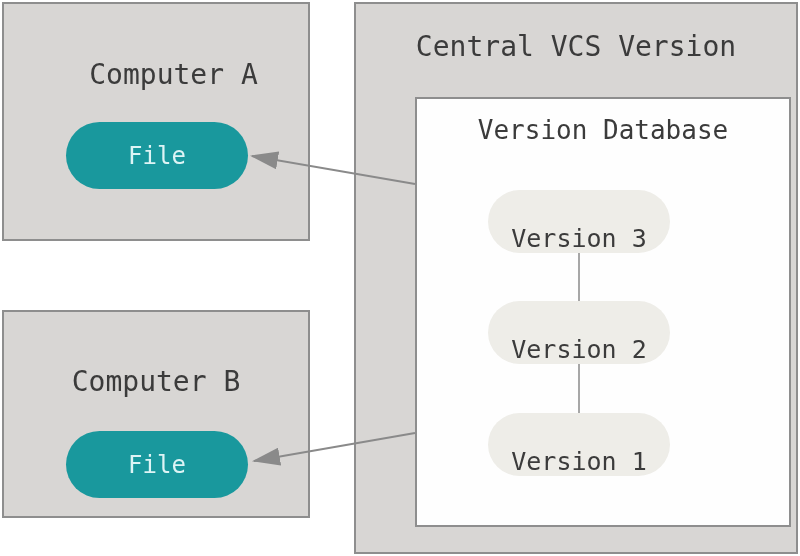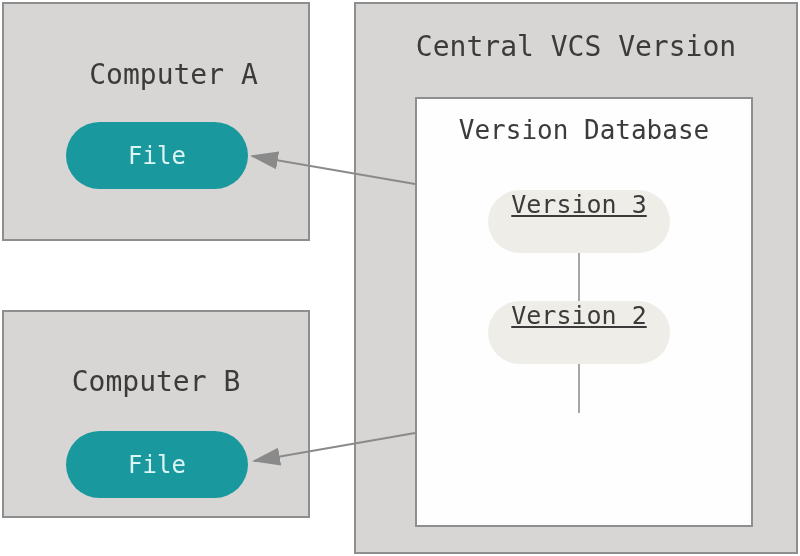--- a/index.html
+++ b/index.html
@@ -42,40 +42,40 @@
     width:182px;height:67px;
     border-radius:34px;
     background:var(--file-pill-fill);
     color:var(--file-pill-text);
     font-size:24px;
     display:flex;align-items:center;justify-content:center;
   }
   .db-box{
     position:absolute;
     left:59px;top:93px;
-    width:338px;height:430px;
+    width:376px;height:430px;
     background:var(--database-fill);
     border:2px solid var(--database-border);
   }
   .db-title{
     position:absolute;
     left:0;right:0;top:16px;
     text-align:center;
     font-size:26px;
     white-space:nowrap;
   }
   .version-pill{
     position:absolute;
     left:71px;
     width:182px;height:63px;
     border-radius:32px;
     background:var(--version-pill-fill);
     color:var(--text-dark);
     font-size:25px;
-    display:flex;align-items:flex-start;justify-content:center;text-decoration:underline;
+    display:flex;align-items:flex-end;justify-content:center;
   }
   .overlay{
     position:absolute;
     left:0;top:0;width:800px;height:556px;
     pointer-events:none;
   }
   .overlay line{stroke:var(--connector);}
   .overlay .arrowhead{fill:var(--connector);}
 </style>
 </head>
@@ -102,20 +102,23 @@
 
     <div class="db-box">
       <div class="db-title">Version Database</div>
 
       <div class="version-pill" style="top:91px;">
         <span>Version 3</span>
       </div>
       <div class="version-pill" style="top:202px;">
         <span>Version 2</span>
       </div>
+      <div class="version-pill" style="top:314px;">
+        <span>Version 1</span>
+      </div>
     </div>
   </div>
 
   <svg class="overlay" viewBox="0 0 800 556">
     <defs>
       <marker id="arrow" markerUnits="userSpaceOnUse" markerWidth="28" markerHeight="18" refX="26" refY="9" orient="auto">
         <path class="arrowhead" d="M0,0 L28,9 L0,18 Z"></path>
       </marker>
     </defs>
 

